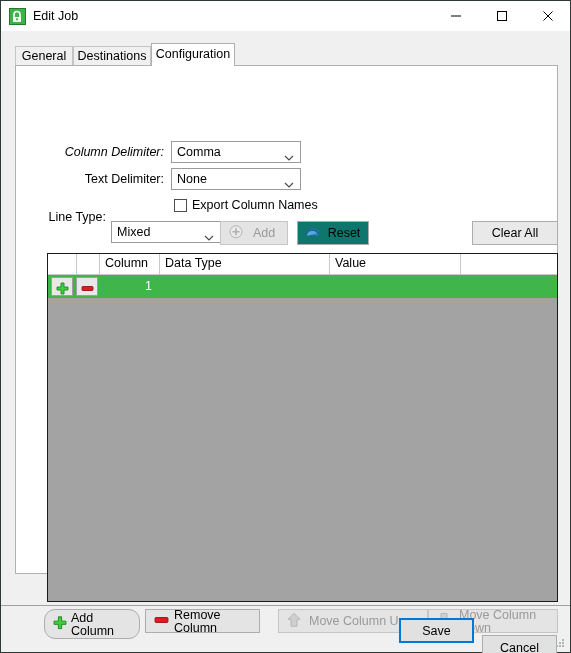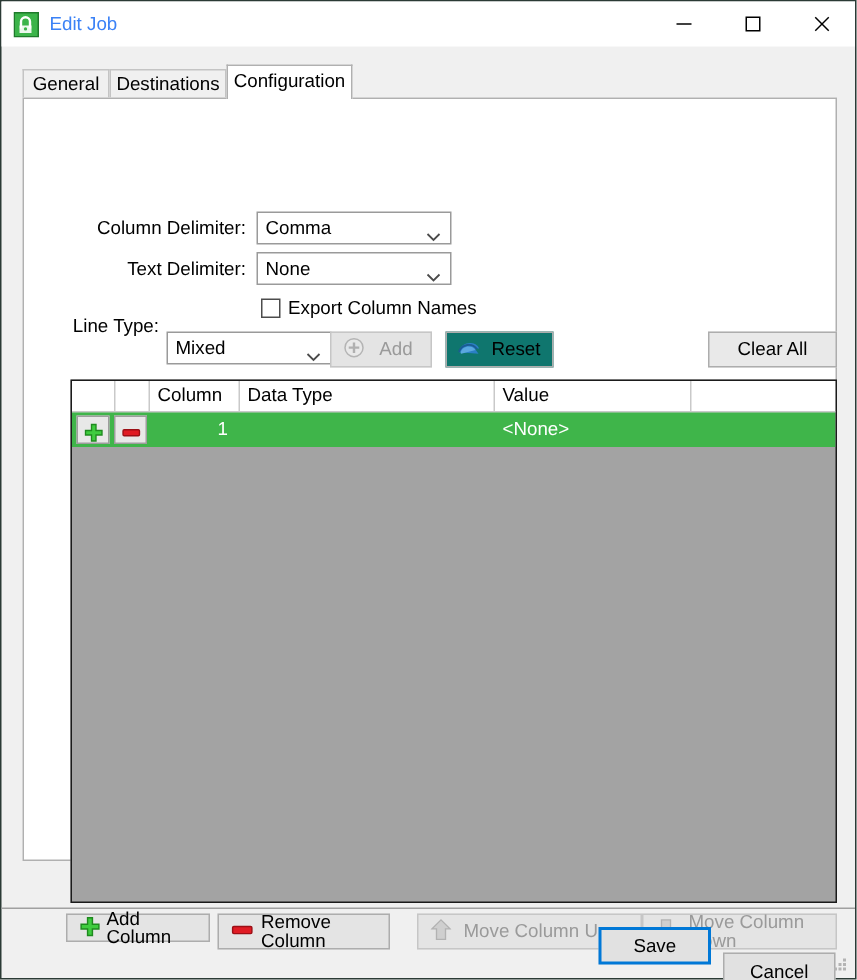--- a/index.html
+++ b/index.html
@@ -37,21 +37,21 @@
   }
   .title-icon {
     position: absolute;
     left: 8px; top: 7px;
     width: 17px; height: 17px;
   }
   .title-text {
     position: absolute;
     left: 32px; top: 7px;
     font-size: 12.5px;
-    color: #3b82f6;
+    color: #000000;
     line-height: 16px;
     white-space: nowrap;
   }
   .wbtn {
     position: absolute;
     top: 0;
     width: 46px;
     height: 30px;
     cursor: default;
     background: transparent;
@@ -130,21 +130,21 @@
     left: 5px; top: 0;
     line-height: 20px;
     white-space: nowrap;
   }
   .combo .carrow {
     position: absolute;
     right: 6px; top: 6px;
     width: 10px; height: 8px;
   }
 
-  #lbl-column-delim { left: 48px;  top: 79px;  width: 100px; }
+  #lbl-column-delim { left: 48px;  top: 79px;  width: 100px; font-style: italic; }
   #cb-column-delim  { left: 155px; top: 75px;  width: 130px; }
   #lbl-text-delim   { left: 48px;  top: 106px; width: 100px; }
   #cb-text-delim    { left: 155px; top: 102px; width: 130px; }
 
   
   .chkrow {
     position: absolute;
     left: 158px; top: 131px;
     height: 18px;
     font-size: 12.5px;
@@ -254,21 +254,21 @@
     height: 19px;
     box-sizing: border-box;
     background: #e8e8e8;
     border: 1px solid #9d9d9d;
     cursor: default;
     padding: 0;
   }
   .rowbtn svg { display: block; margin: 3px auto 0; }
 
   
-  #btn-add-column    { left: 28px;  top: 543px; width: 96px;  height: 19px; background:#e4e4e4; }
+  #btn-add-column    { left: 28px;  top: 543px; width: 96px;  height: 30px; background:#e4e4e4;border-radius:11px; }
   #btn-remove-column { left: 129px; top: 543px; width: 115px; height: 24px; background:#e4e4e4; }
   #btn-move-up       { left: 262px; top: 543px; width: 150px; height: 24px; }
   #btn-move-down     { left: 412px; top: 543px; width: 130px; height: 24px; }
   #btn-add-column .bicon,
   #btn-remove-column .bicon,
   #btn-move-up .bicon,
   #btn-move-down .bicon { left: 8px; }
   #btn-add-column .blabel    { left: 26px; right: 4px; text-align: left; }
   #btn-remove-column .blabel { left: 28px; right: 4px; text-align: left; }
   #btn-move-up .blabel       { left: 30px; right: 4px; text-align: left; }
@@ -417,21 +417,20 @@
           <svg width="13" height="13" viewBox="0 0 13 13">
             <path d="M5 1 H8 V5 H12 V8 H8 V12 H5 V8 H1 V5 H5 Z" fill="#3fcc3f" stroke="#1f8a1f" stroke-width="0.9"></path>
           </svg>
         </button>
         <button class="rowbtn" style="left:28px;">
           <svg width="13" height="13" viewBox="0 0 13 13">
             <rect x="1" y="4.5" width="11" height="4" rx="0.8" fill="#e01b24" stroke="#9c0f16" stroke-width="0.9"></rect>
           </svg>
         </button>
         <div class="gc right" style="left:52px; width:60px;">1</div>
-        <div class="gc" style="left:282px; width:131px;">&lt;None&gt;</div>
       </div>
     </div>
 
     <button class="btn" id="btn-add-column">
       <span class="bicon">
         <svg width="14" height="14" viewBox="0 0 13 13">
           <path d="M5 1 H8 V5 H12 V8 H8 V12 H5 V8 H1 V5 H5 Z" fill="#3fcc3f" stroke="#1f8a1f" stroke-width="0.9"></path>
         </svg>
       </span>
       <span class="blabel">Add Column</span>

